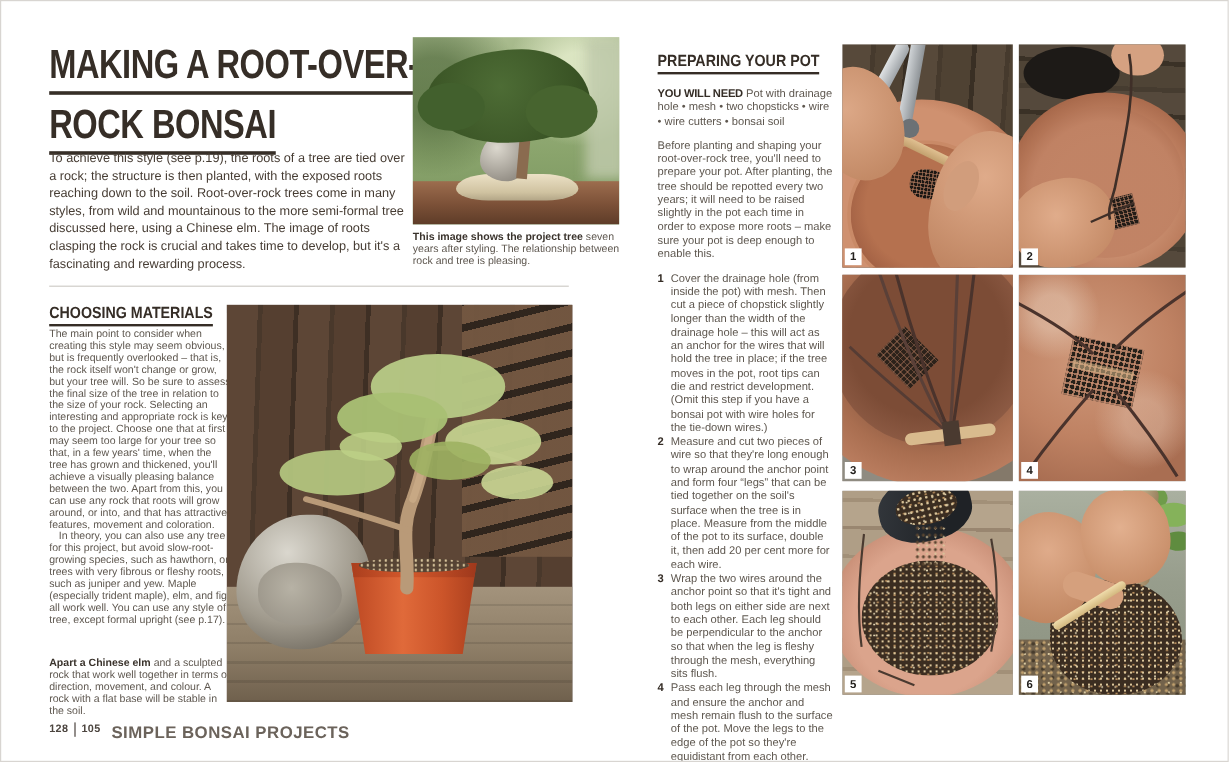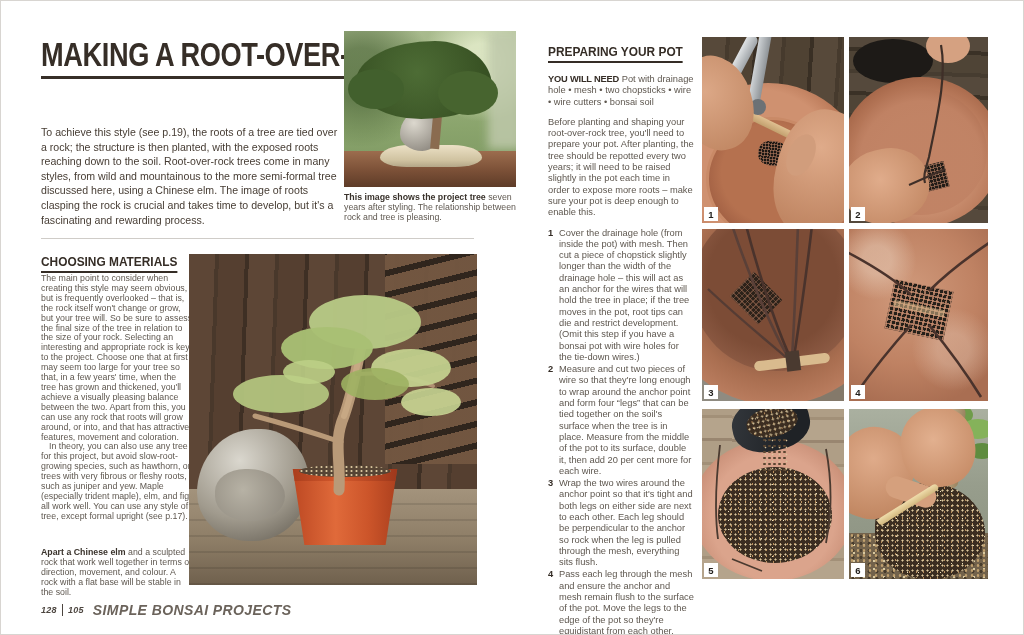--- a/index.html
+++ b/index.html
@@ -31,21 +31,21 @@
   .body-col p + p { text-indent:8px; margin-top:0; }
   .cap { font-size:8.8px; line-height:10px; color:#5e574f; }
   .cap b { color:#3a332c; }
   .rbody { font-size:9.3px; line-height:11.3px; color:#5e574f; }
   .ywn-label { font-weight:700; color:#352d26; letter-spacing:-0.2px; }
   .steps { margin-top:9px; }
   .step { display:flex; margin-top:1px; }
   .step-num { width:11px; flex:0 0 11px; font-weight:700; color:#352d26; font-size:9.3px; line-height:11.3px; }
   .step-text { flex:1; font-size:9.3px; line-height:11.3px; color:#5e574f; }
   .rule { position:absolute; height:1px; background:#cfccc8; }
-  .footer { position:absolute; left:40px; top:601px; display:flex; align-items:center; font-size:9px; color:#4c453f;font-style:italic; }
+  .footer { position:absolute; left:40px; top:601px; display:flex; font-size:9px; color:#4c453f; }
   .footer .pn { font-weight:700; letter-spacing:.3px; }
   .footer .fdiv { display:inline-block; width:1px; height:12px; background:#4c453f; margin:0 5px; }
   .footer .bt { margin-left:9px; font-weight:700; color:#6b635b; letter-spacing:.4px; font-size:14px; }
 
   
   .photo { position:absolute; overflow:hidden; background:#8a8378; }
   .badge {
     position:absolute; left:2px; bottom:2px; width:14px; height:14px; background:#ffffff;
     color:#23201d; font-weight:700; font-size:9.5px; display:flex; align-items:center;
     justify-content:center; z-index:9;
@@ -228,20 +228,21 @@
                      radial-gradient(circle, #e8d5a8 0 .7px, rgba(0,0,0,0) 1.1px);
     background-size:6px 5px, 8px 7px, 10px 8px; z-index:3; }
 </style>
 </head>
 <body>
 
 <div id="spread">
 
   <div class="abs" style="left:40px; top:36px;">
     <div><span class="title-line">MAKING A ROOT-OVER-</span></div>
+    <div style="margin-top:8px;"><span class="title-line">ROCK BONSAI</span></div>
   </div>
 
   <div class="abs intro" style="left:40px; top:124px;">To achieve this style (see p.19), the roots of a tree are tied over a rock; the structure is then planted, with the exposed roots reaching down to the soil. Root-over-rock trees come in many styles, from wild and mountainous to the more semi-formal tree discussed here, using a Chinese elm. The image of roots clasping the rock is crucial and takes time to develop, but it's a fascinating and rewarding process.</div>
 
   <div class="rule" style="left:40px; top:237px; width:433px;"></div>
 
   <div class="photo tp" title="The project tree growing over a rock in a cream oval pot on a wooden table">
     <div class="tp-post"></div>
     <div class="tp-table"></div>
     <div class="tp-pot"></div>
@@ -302,21 +303,21 @@
       <div class="step">
         <span class="step-num">1</span>
         <span class="step-text">Cover the drainage hole (from inside the pot) with mesh. Then cut a piece of chopstick slightly longer than the width of the drainage hole – this will act as an anchor for the wires that will hold the tree in place; if the tree moves in the pot, root tips can die and restrict development. (Omit this step if you have a bonsai pot with wire holes for the tie-down wires.)</span>
       </div>
       <div class="step">
         <span class="step-num">2</span>
         <span class="step-text">Measure and cut two pieces of wire so that they're long enough to wrap around the anchor point and form four “legs” that can be tied together on the soil's surface when the tree is in place. Measure from the middle of the pot to its surface, double it, then add 20 per cent more for each wire.</span>
       </div>
       <div class="step">
         <span class="step-num">3</span>
-        <span class="step-text">Wrap the two wires around the anchor point so that it's tight and both legs on either side are next to each other. Each leg should be perpendicular to the anchor so rock when the leg is pulled through the mesh, everything sits flush.</span>
+        <span class="step-text">Wrap the two wires around the anchor point so that it's tight and both legs on either side are next to each other. Each leg should be perpendicular to the anchor so that when the leg is fleshy through the mesh, everything sits flush.</span>
       </div>
       <div class="step">
         <span class="step-num">4</span>
         <span class="step-text">Pass each leg through the mesh and ensure the anchor and mesh remain flush to the surface of the pot. Move the legs to the edge of the pot so they're equidistant from each other.</span>
       </div>
 
     </div>
   </div>
 
   <div class="photo p1 wood-dark" title="Cutting a piece of chopstick over the drainage hole with wire cutters">

